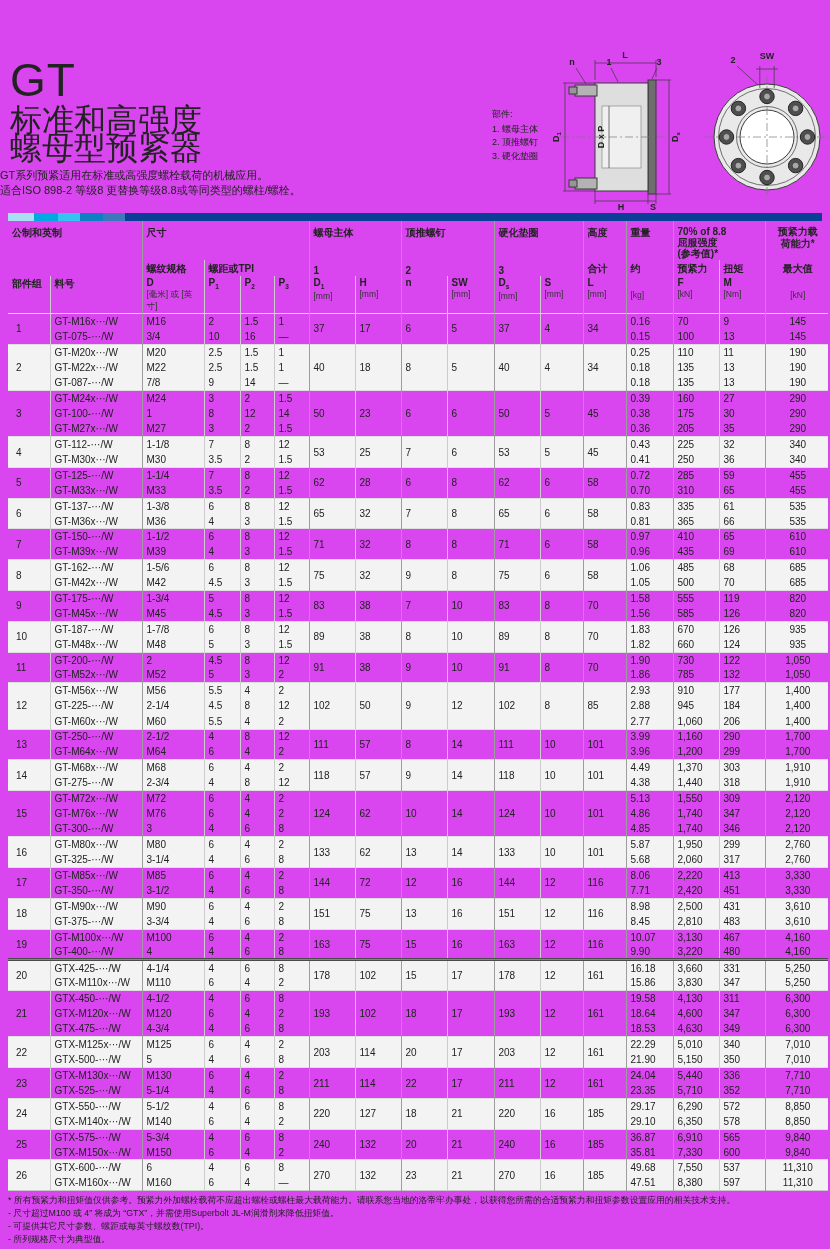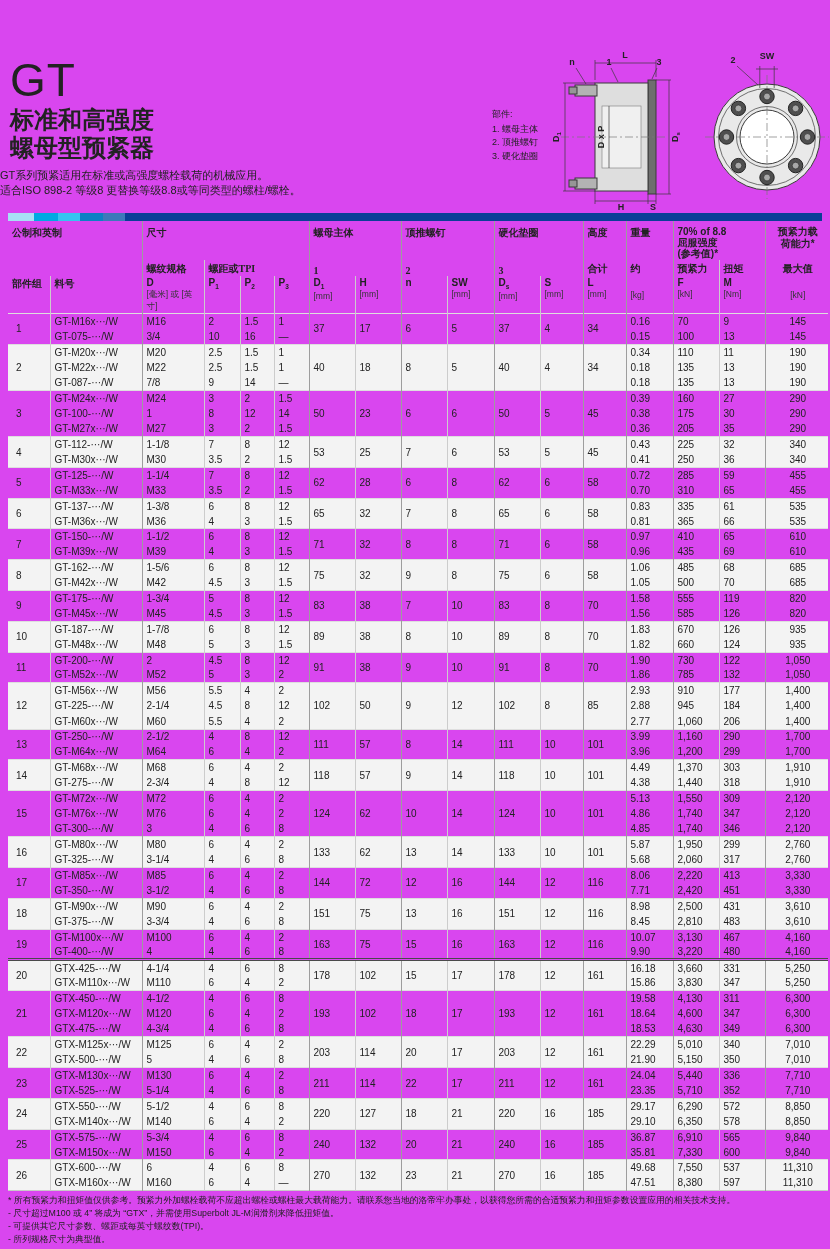--- a/index.html
+++ b/index.html
@@ -2,21 +2,21 @@
 <html><head>
 <meta charset="utf-8">
 <style>
   html,body{margin:0;padding:0;background:#fff;}
   .page{
     position:relative;width:830px;height:1249px;background:#d946ef;overflow:hidden;
     font-family:"Liberation Sans","DejaVu Sans",sans-serif;color:#1a1a1a;
   }
   
   .gt-title{position:absolute;left:10px;top:56px;font-size:46px;line-height:48px;font-weight:400;letter-spacing:1px;color:#222;}
-  .gt-sub{position:absolute;left:10px;top:106px;font-size:24px;line-height:28px;font-weight:700;color:#222;}
+  .gt-sub{position:absolute;left:10px;top:106px;font-size:32px;line-height:28px;font-weight:400;color:#222;}
   .gt-desc{position:absolute;left:0;top:168px;font-size:11px;line-height:15px;color:#222;}
   
   .legend{position:absolute;left:492px;top:108px;width:86px;font-size:9px;line-height:13.5px;color:#222;}
   .legend .lt{margin-bottom:1px;}
   .drawing{position:absolute;left:545px;top:44px;width:285px;height:168px;}
   .drawing text{font-family:"Liberation Sans","DejaVu Sans",sans-serif;font-size:9px;font-weight:700;fill:#222;}
   
   .bluebar{position:absolute;left:8px;top:213px;width:814px;height:8px;
     background:linear-gradient(to right,
       #a7dff5 0px,#a7dff5 26px,
@@ -24,21 +24,21 @@
       #35c4f0 50px,#35c4f0 72px,
       #0d80c4 72px,#0d80c4 95px,
       #3d79ba 95px,#3d79ba 117px,
       #0b3f97 117px,#0b3f97 100%);}
   
   .spec{position:absolute;left:8px;top:221px;width:814px;border-collapse:collapse;table-layout:fixed;}
   .spec th,.spec td{font-size:10px;text-align:left;padding:0 2px 0 4px;border-right:1px solid #cccccc;color:#222;}
   .spec .last{border-right:none;text-align:center;}
   .spec thead th{font-weight:700;}
   .spec thead .r1 th{vertical-align:top;padding-top:5px;height:34px;font-size:10px;}
-  .spec thead .r2 th{vertical-align:bottom;height:16px;font-family:Liberation Serif, serif;}
+  .spec thead .r2 th{vertical-align:bottom;height:16px;}
   .spec thead .r3 th{vertical-align:top;height:36px;padding-top:1px;}
   .spec thead th.maj,.spec td.maj{border-right-color:#9d9d9d;}
   .spec thead{border-bottom:1px solid #b5b5b5;}
   .spec .center{text-align:left;}
   .cu{display:block;font-weight:400;font-size:8.5px;color:#333;margin-top:1px;}
   .spec sub{font-size:6.5px;}
   .yield{font-size:9.5px;line-height:11px;}
   .cap{font-size:10px;line-height:11.5px;}
   .spec tbody tr{height:15.4px;}
   .spec tbody td{vertical-align:middle;background-clip:padding-box;}
@@ -274,21 +274,21 @@
           <td>2.5</td>
           <td>1.5</td>
           <td class="maj">1</td>
           <td rowspan="3">40</td>
           <td rowspan="3" class="maj">18</td>
           <td rowspan="3">8</td>
           <td rowspan="3" class="maj">5</td>
           <td rowspan="3">40</td>
           <td rowspan="3" class="maj">4</td>
           <td rowspan="3" class="maj">34</td>
-          <td class="maj">0.34</td>
+          <td class="maj">0.25</td>
           <td>110</td>
           <td class="maj">11</td>
           <td class="last">190</td>
         </tr>
         <tr class="shaded">
           <td class="maj">GT-M22x···/W</td>
           <td>M22</td>
           <td>2.5</td>
           <td>1.5</td>
           <td class="maj">1</td>

